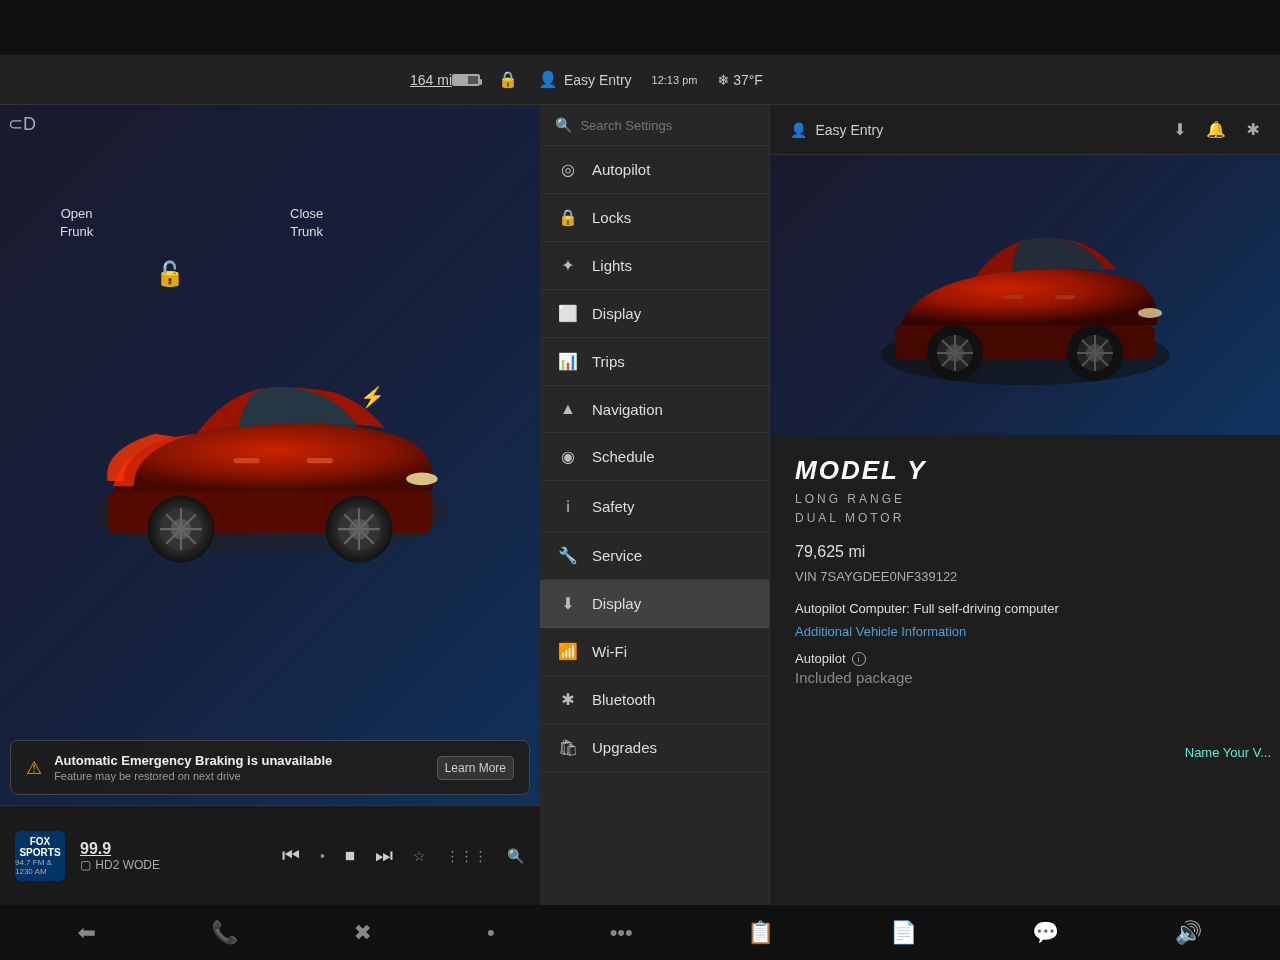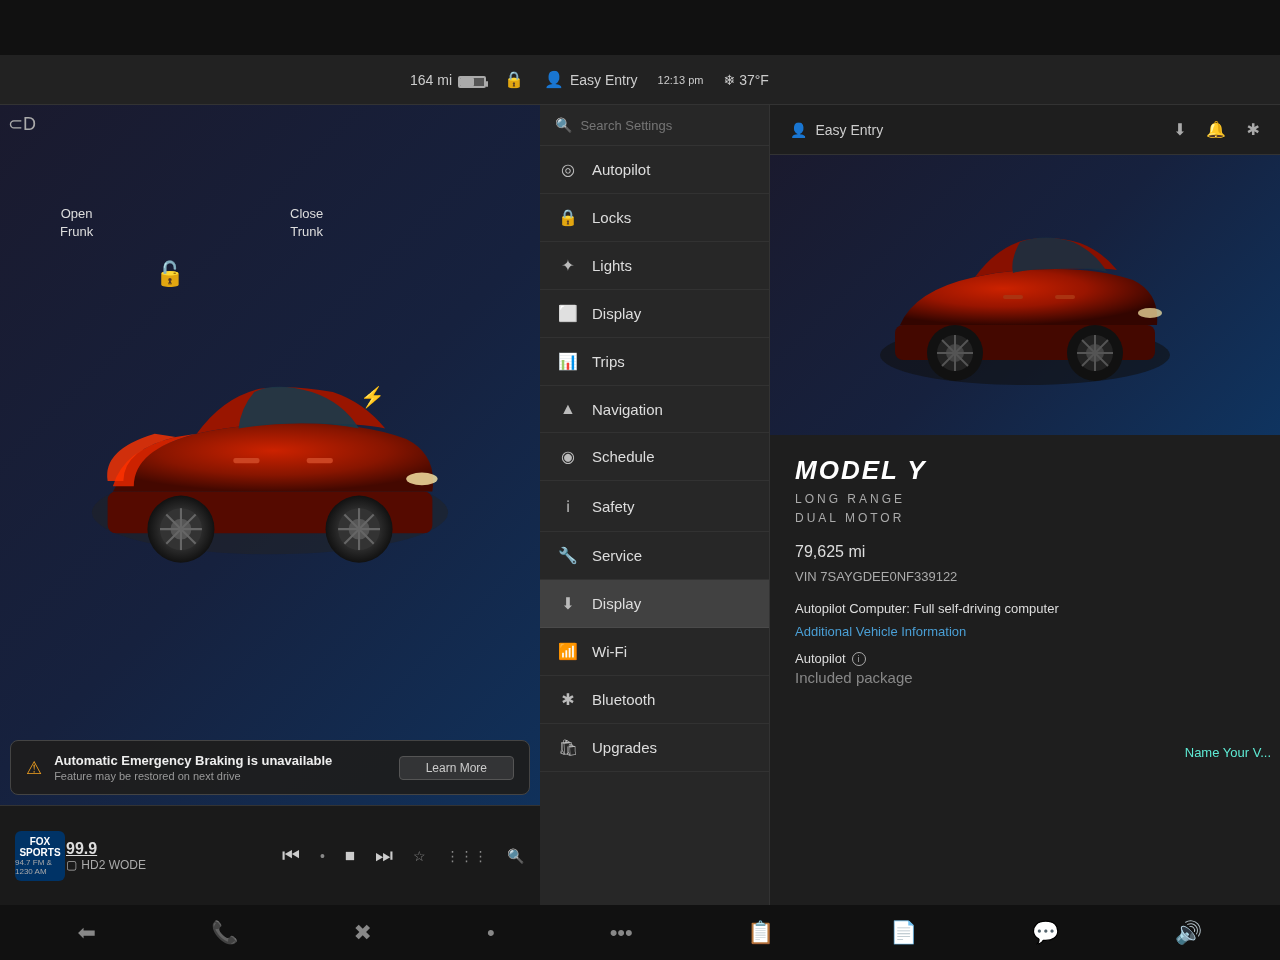--- a/index.html
+++ b/index.html
@@ -44,24 +44,24 @@
 
     .status-left {
       display: flex;
       align-items: center;
       gap: 8px;
       margin-left: 400px;
     }
 
     .battery-info {
       display: flex;
-      align-items: flex-end;
-      gap: 6px;
+      align-items: center;
       color: #ccc;
       font-size: 14px;
+      text-decoration: underline;
     }
 
     .battery-bar {
       width: 28px;
       height: 12px;
       border: 2px solid #aaa;
       border-radius: 2px;
       position: relative;
       background: #555;
     }
@@ -201,38 +201,38 @@
       font-size: 11px;
       margin-top: 2px;
     }
 
     .learn-more-btn {
       color: #ccc;
       font-size: 12px;
       background: rgba(255,255,255,0.1);
       border: 1px solid #555;
       border-radius: 4px;
-      padding: 4px 26px;
+      padding: 4px 7px;
       cursor: pointer;
       white-space: nowrap;
     }
 
     
     .music-player {
       position: absolute;
       bottom: 0;
       left: 0;
       right: 0;
       height: 100px;
       background: #1a1a1a;
       border-top: 1px solid #333;
       display: flex;
       align-items: center;
       padding: 0 15px;
-      gap: 1px;
+      gap: 15px;
     }
 
     .radio-logo {
       width: 50px;
       height: 50px;
       background: #003366;
       border-radius: 6px;
       display: flex;
       flex-direction: column;
       align-items: center;

